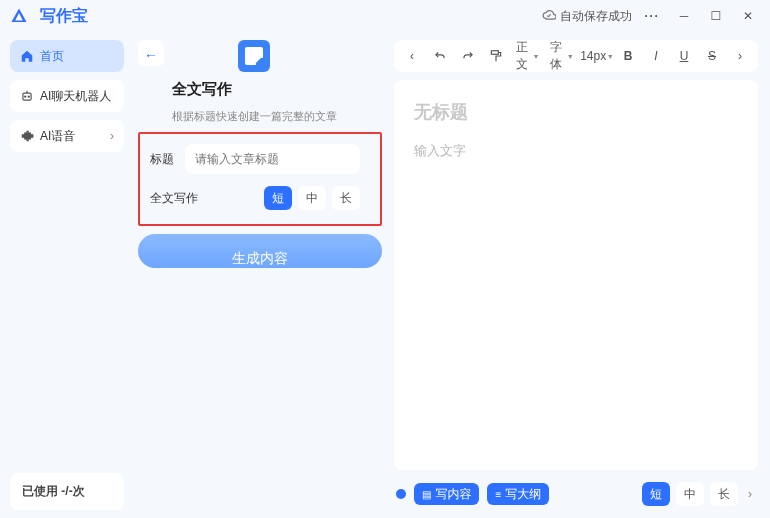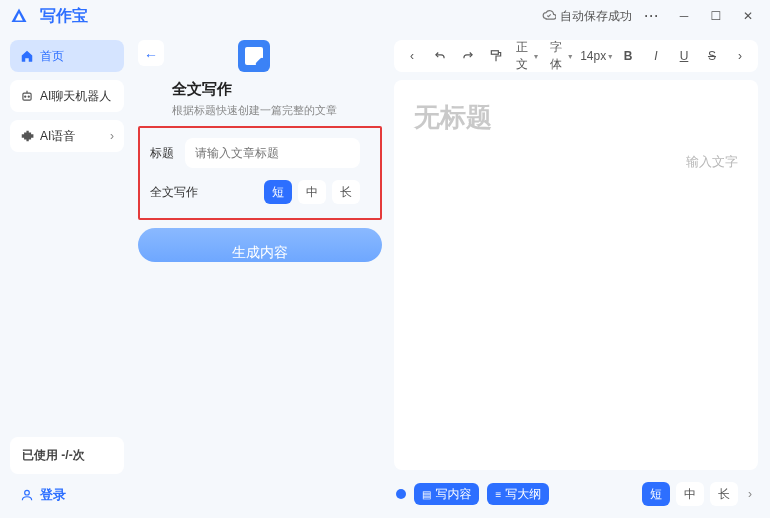--- a/index.html
+++ b/index.html
@@ -22,41 +22,41 @@
     .usage-card { background: #fff; border-radius: 8px; padding: 10px 12px; font-size: 12px; color: #444; }
     .login { display: flex; align-items: center; gap: 6px; padding: 6px 10px; color: #2d6fff; font-size: 13px; cursor: pointer; }
     .middle { width: 256px; padding: 8px 8px 8px 4px; display: flex; flex-direction: column; gap: 8px; }
     .head-row { display: flex; align-items: flex-start; gap: 8px; }
     .back-btn { width: 26px; height: 26px; display: flex; align-items: center; justify-content: center; background: #fff; border-radius: 6px; color: #2d6fff; font-size: 14px; cursor: pointer; }
     .head-main { display: flex; align-items: center; gap: 8px; flex-direction: column; }
     .head-icon { width: 32px; height: 32px; background: #3b82f6; border-radius: 6px; display: flex; align-items: center; justify-content: center; position: relative; }
     .head-icon::after{ content:""; width:18px;height:18px;background:#fff;border-radius:2px;}
     .head-icon .pen { position:absolute; bottom:3px; right:3px; width:10px; height:10px; background:#3b82f6; border-radius:2px; transform:rotate(45deg);}
     .head-title { font-size: 15px; font-weight: 700; color: #222; }
-    .head-sub { font-size: 11px; color: #888; margin-top: 4px; }
+    .head-sub { font-size: 11px; color: #888; margin-top: 10px; }
     .form-box { border: 2px solid #e43b3b; border-radius: 2px; padding: 10px 20px 14px 10px; display: flex; flex-direction: column; gap: 12px; }
     .field-row { display: flex; align-items: center; gap: 10px; }
     .field-label { width: 52px; font-size: 12px; color: #333; }
     .title-input { flex: 1; height: 30px; border: none; background: #fff; border-radius: 8px; padding: 0 10px; font-size: 12px; color: #333; outline: none; }
     .seg-group { display: flex; gap: 6px; margin-left: auto; }
     .seg-btn { width: 28px; height: 24px; border-radius: 6px; display: flex; align-items: center; justify-content: center; font-size: 12px; background: #fff; color: #555; cursor: pointer; }
     .seg-btn.active { background: #2d6fff; color: #fff; }
     .generate-btn { height: 34px; border-radius: 18px; background: linear-gradient(#8ab9ff,#6ea7ff); color: #fff; display: flex; align-items: flex-end; justify-content: center; font-size: 14px; cursor: pointer; }
     .editor { flex: 1; padding: 8px 12px 8px 4px; display: flex; flex-direction: column; }
     .toolbar { display: flex; align-items: center; gap: 4px; background: #fff; border-radius: 8px; padding: 4px 6px; height: 32px; }
     .tbtn { height: 24px; min-width: 24px; padding: 0 4px; display: flex; align-items: center; justify-content: center; font-size: 12px; color: #555; cursor: pointer; border-radius: 4px; }
     .tbtn.drop::after { content: "▾"; font-size: 8px; margin-left: 2px; color: #888; }
     .tbtn svg { width:14px; height:14px; }
     .tbtn b { font-weight:700; }
     .tbtn u { text-decoration: underline; }
     .tbtn i { font-style: italic; }
     .tbtn .s { text-decoration: line-through; }
     .editor-body { flex: 1; background: #fff; border-radius: 8px; margin-top: 8px; padding: 20px 20px; }
-    .doc-title { font-size: 26px; font-weight: 700; color: #c9c9c9; margin-bottom: 18px; }
-    .doc-body { font-size: 13px; color: #b8b8b8; text-align: right; }
+    .doc-title { font-size: 18px; font-weight: 700; color: #c9c9c9; margin-bottom: 18px; }
+    .doc-body { font-size: 13px; color: #b8b8b8; }
     .bottombar { height: 32px; margin-top: 8px; display: flex; align-items: center; gap: 8px; padding: 0 2px; }
     .bluedot { width: 10px; height: 10px; border-radius: 50%; background: #2d6fff; }
     .pill { height: 22px; border-radius: 6px; background: #2d6fff; color: #fff; display: flex; align-items: center; gap: 4px; padding: 0 8px; font-size: 12px; cursor: pointer; }
     .pill .ic { font-size: 10px; }
     .seg-group2 { margin-left: auto; display: flex; gap: 6px; align-items: center; }
     .chev-right { color: #888; padding: 0 4px; cursor: pointer; }
   </style>
 </head>
 <body>
 
@@ -103,27 +103,20 @@
     <div class="nav-item">
       <svg width="14" height="14" viewBox="0 0 24 24" fill="none" stroke="#555" stroke-width="2">
           <path d="M4 10h2v4H4zM8 7h2v10H8zM12 4h2v16h-2zM16 7h2v10h-2zM20 10h2v4h-2z"></path>
         </svg>
       <span>AI语音</span>
       <span class="nav-chevron">›</span>
     </div>
     <div class="sidebar-footer">
       <div class="usage-card">
         <span>已使用 -/-次</span>
-      </div>
-      <div class="login">
-        <svg width="14" height="14" viewBox="0 0 24 24" fill="none" stroke="#2d6fff" stroke-width="2">
-            <circle cx="12" cy="8" r="4"></circle>
-            <path d="M4 21c0-4 4-6 8-6s8 2 8 6"></path>
-          </svg>
-        <span>登录</span>
       </div>
     </div>
   </div>
 
   <div class="middle">
     <div class="head-row">
       <div class="back-btn">←</div>
       <div class="head-main">
         <div class="head-icon">
             <span class="pen"></span>

